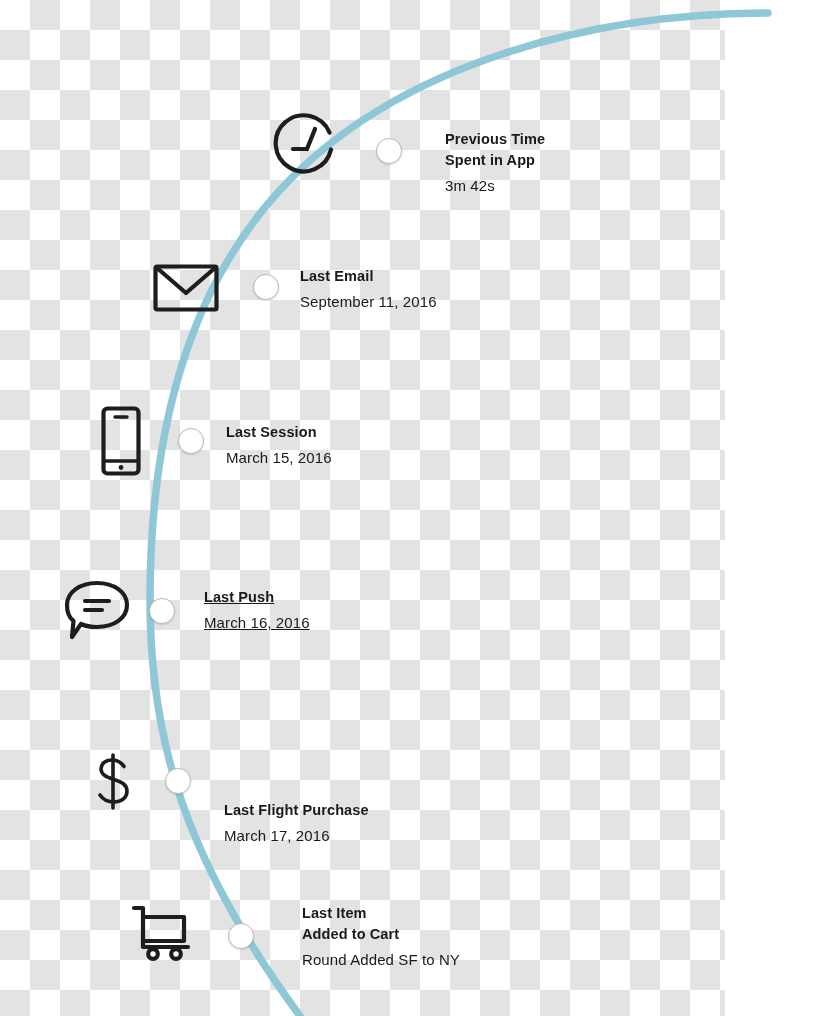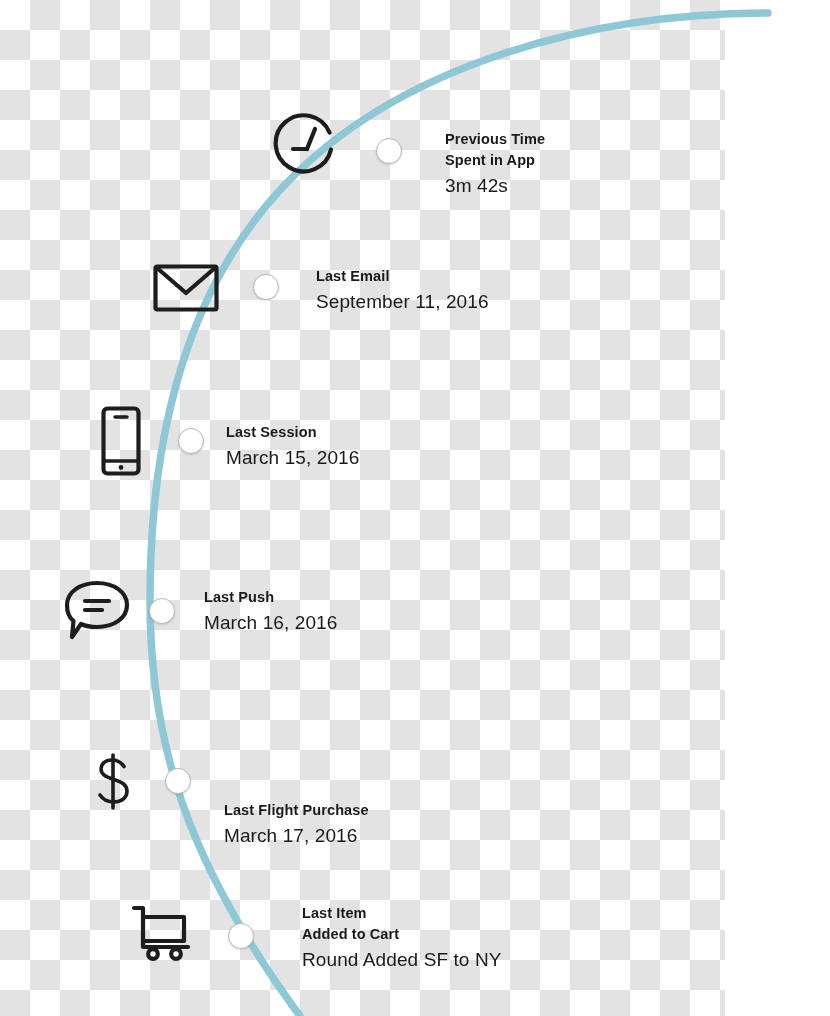--- a/index.html
+++ b/index.html
@@ -62,21 +62,21 @@
     color: #1a1a1a;
   }
   .node-label .title {
     font-size: 14.5px;
     font-weight: bold;
     line-height: 21px;
     letter-spacing: 0.1px;
     white-space: nowrap;
   }
   .node-label .detail {
-    font-size: 19px;
+    font-size: 15px;
     font-weight: normal;
     line-height: 21px;
     letter-spacing: 0.1px;
     white-space: nowrap;
     margin-top: 4px;
   }
 </style>
 </head>
 <body>
 
@@ -112,21 +112,21 @@
 
     <span class="node-icon" style="left:153px; top:262px;">
       <svg width="66" height="52" viewBox="0 0 66 52" xmlns="http://www.w3.org/2000/svg">
         <rect x="2.5" y="4.5" width="61" height="43" rx="1.5" fill="none" stroke="#1d1d1d" stroke-width="4.2"></rect>
         <path d="M 3.5 5.5 L 33 31 L 62.5 5.5" fill="none" stroke="#1d1d1d" stroke-width="4.2" stroke-linecap="round" stroke-linejoin="round"></path>
       </svg>
     </span>
 
     <span class="node-dot" style="left:253px; top:274px;"></span>
 
-    <div class="node-label" style="left:316px; top:266px;">
+    <div class="node-label" style="left:300px; top:266px;">
       <div class="title">Last Email</div>
       <div class="detail">September 11, 2016</div>
     </div>
   </div>
 
   <div class="node">
 
     <span class="node-icon" style="left:101px; top:406px;">
       <svg width="40" height="70" viewBox="0 0 40 70" xmlns="http://www.w3.org/2000/svg">
         <rect x="2.5" y="2.5" width="35" height="65" rx="4" fill="none" stroke="#1d1d1d" stroke-width="4.2"></rect>
@@ -153,21 +153,21 @@
                  L 11 57 L 12.5 41
                  C 8 37.5, 6 31.5, 6 25
                  C 6 12, 19 3, 36 3 Z" fill="none" stroke="#1d1d1d" stroke-width="4.2" stroke-linejoin="round"></path>
         <path d="M 24 21 L 48 21" fill="none" stroke="#1d1d1d" stroke-width="4.2" stroke-linecap="round"></path>
         <path d="M 24 30 L 41 30" fill="none" stroke="#1d1d1d" stroke-width="4.2" stroke-linecap="round"></path>
       </svg>
     </span>
 
     <span class="node-dot" style="left:149px; top:598px;"></span>
 
-    <div class="node-label" style="left:204px; top:587px;">
+    <div class="node-label" style="left:204px; top:587px;text-decoration:underline;">
       <div class="title">Last Push</div>
       <div class="detail">March 16, 2016</div>
     </div>
   </div>
 
   <div class="node">
 
     <span class="node-icon" style="left:93px; top:753px;">
       <svg width="42" height="58" viewBox="0 0 42 58" xmlns="http://www.w3.org/2000/svg">
         <path d="M 31 13.5 C 28 9, 23 7, 19 7 C 12 7, 8 11, 8 16

